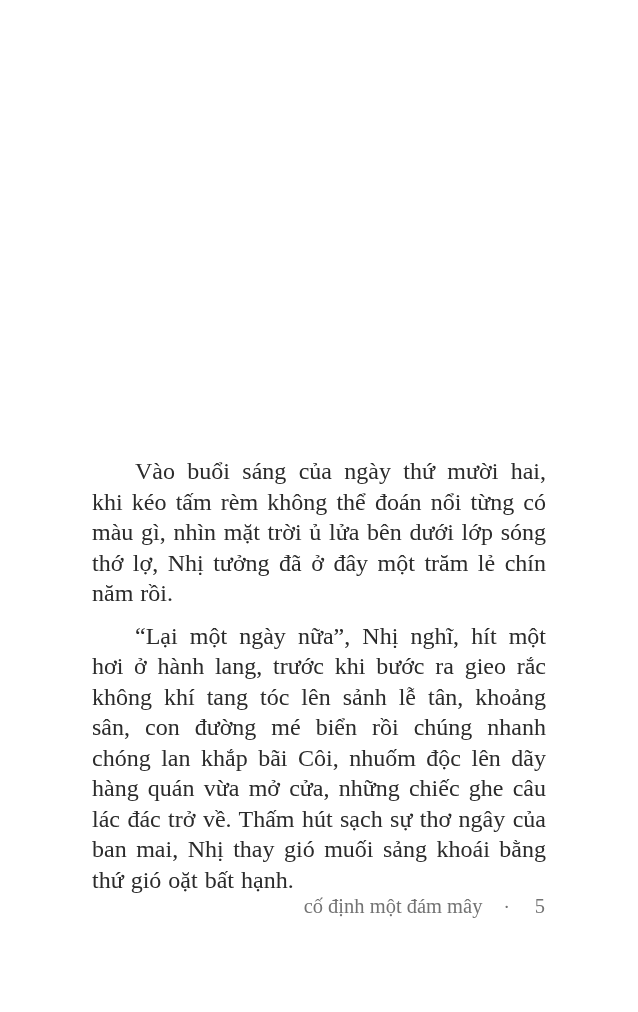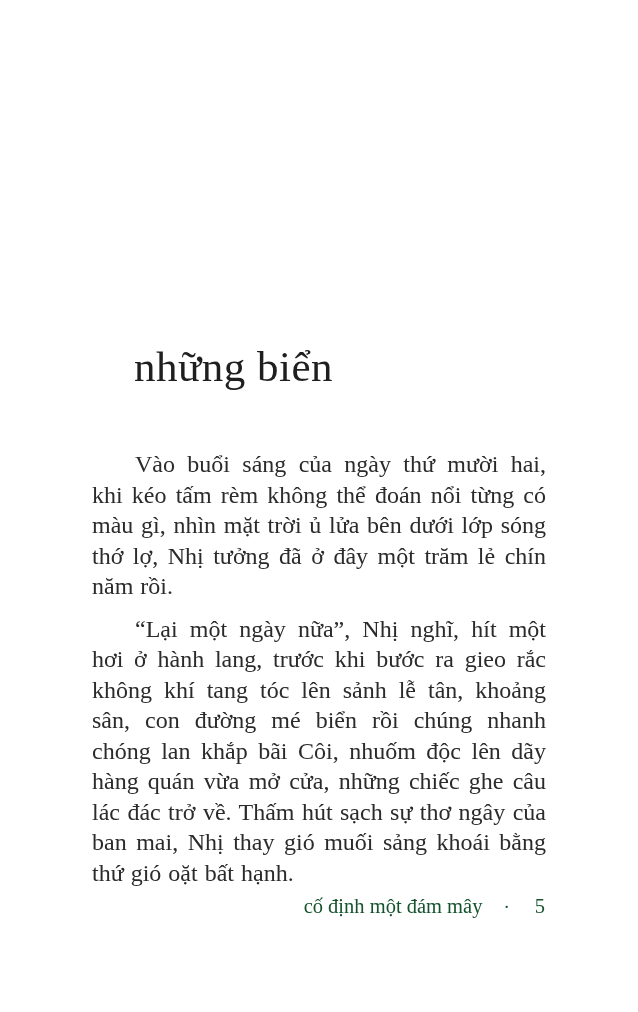--- a/index.html
+++ b/index.html
@@ -26,49 +26,48 @@
     letter-spacing: 0.5px;
     color: #1f1f1f;
   }
   .body-text {
     position: absolute;
     left: 92px;
     top: 449px;
     width: 454px;
   }
   .body-text p {
-    margin: 0 0 12px 0;
+    margin: 7px 0 12px 0;
     font-size: 24px;
     line-height: 30.5px;
     color: #2b2b2b;
     text-align: justify;
     text-indent: 43px;
     word-spacing: 1px;
   }
   .page-footer {
     position: absolute;
     top: 892px;
     right: 93px;
     display: flex;
     align-items: baseline;
     font-size: 20.5px;
     line-height: 28px;
-    color: #14532d;
+    color: #737373;
   }
   .page-footer .sep {
     margin: 0 25px 0 21px;
     font-size: 19px;
   }
 </style>
 </head>
 <body>
 
 <div class="page">
 
-  <h1 class="chapter-title">những biển</h1>
 
   <div class="body-text">
     <p>Vào buổi sáng của ngày thứ mười hai, khi kéo tấm rèm không thể đoán nổi từng có màu gì, nhìn mặt trời ủ lửa bên dưới lớp sóng thớ lợ, Nhị tưởng đã ở đây một trăm lẻ chín năm rồi.</p>
     <p>“Lại một ngày nữa”, Nhị nghĩ, hít một hơi ở hành lang, trước khi bước ra gieo rắc không khí tang tóc lên sảnh lễ tân, khoảng sân, con đường mé biển rồi chúng nhanh chóng lan khắp bãi Côi, nhuốm độc lên dãy hàng quán vừa mở cửa, những chiếc ghe câu lác đác trở về. Thấm hút sạch sự thơ ngây của ban mai, Nhị thay gió muối sảng khoái bằng thứ gió oặt bất hạnh.</p>
   </div>
 
   <div class="page-footer">
     <span>cố định một đám mây</span>
     <span class="sep">·</span>
     <span>5</span>

